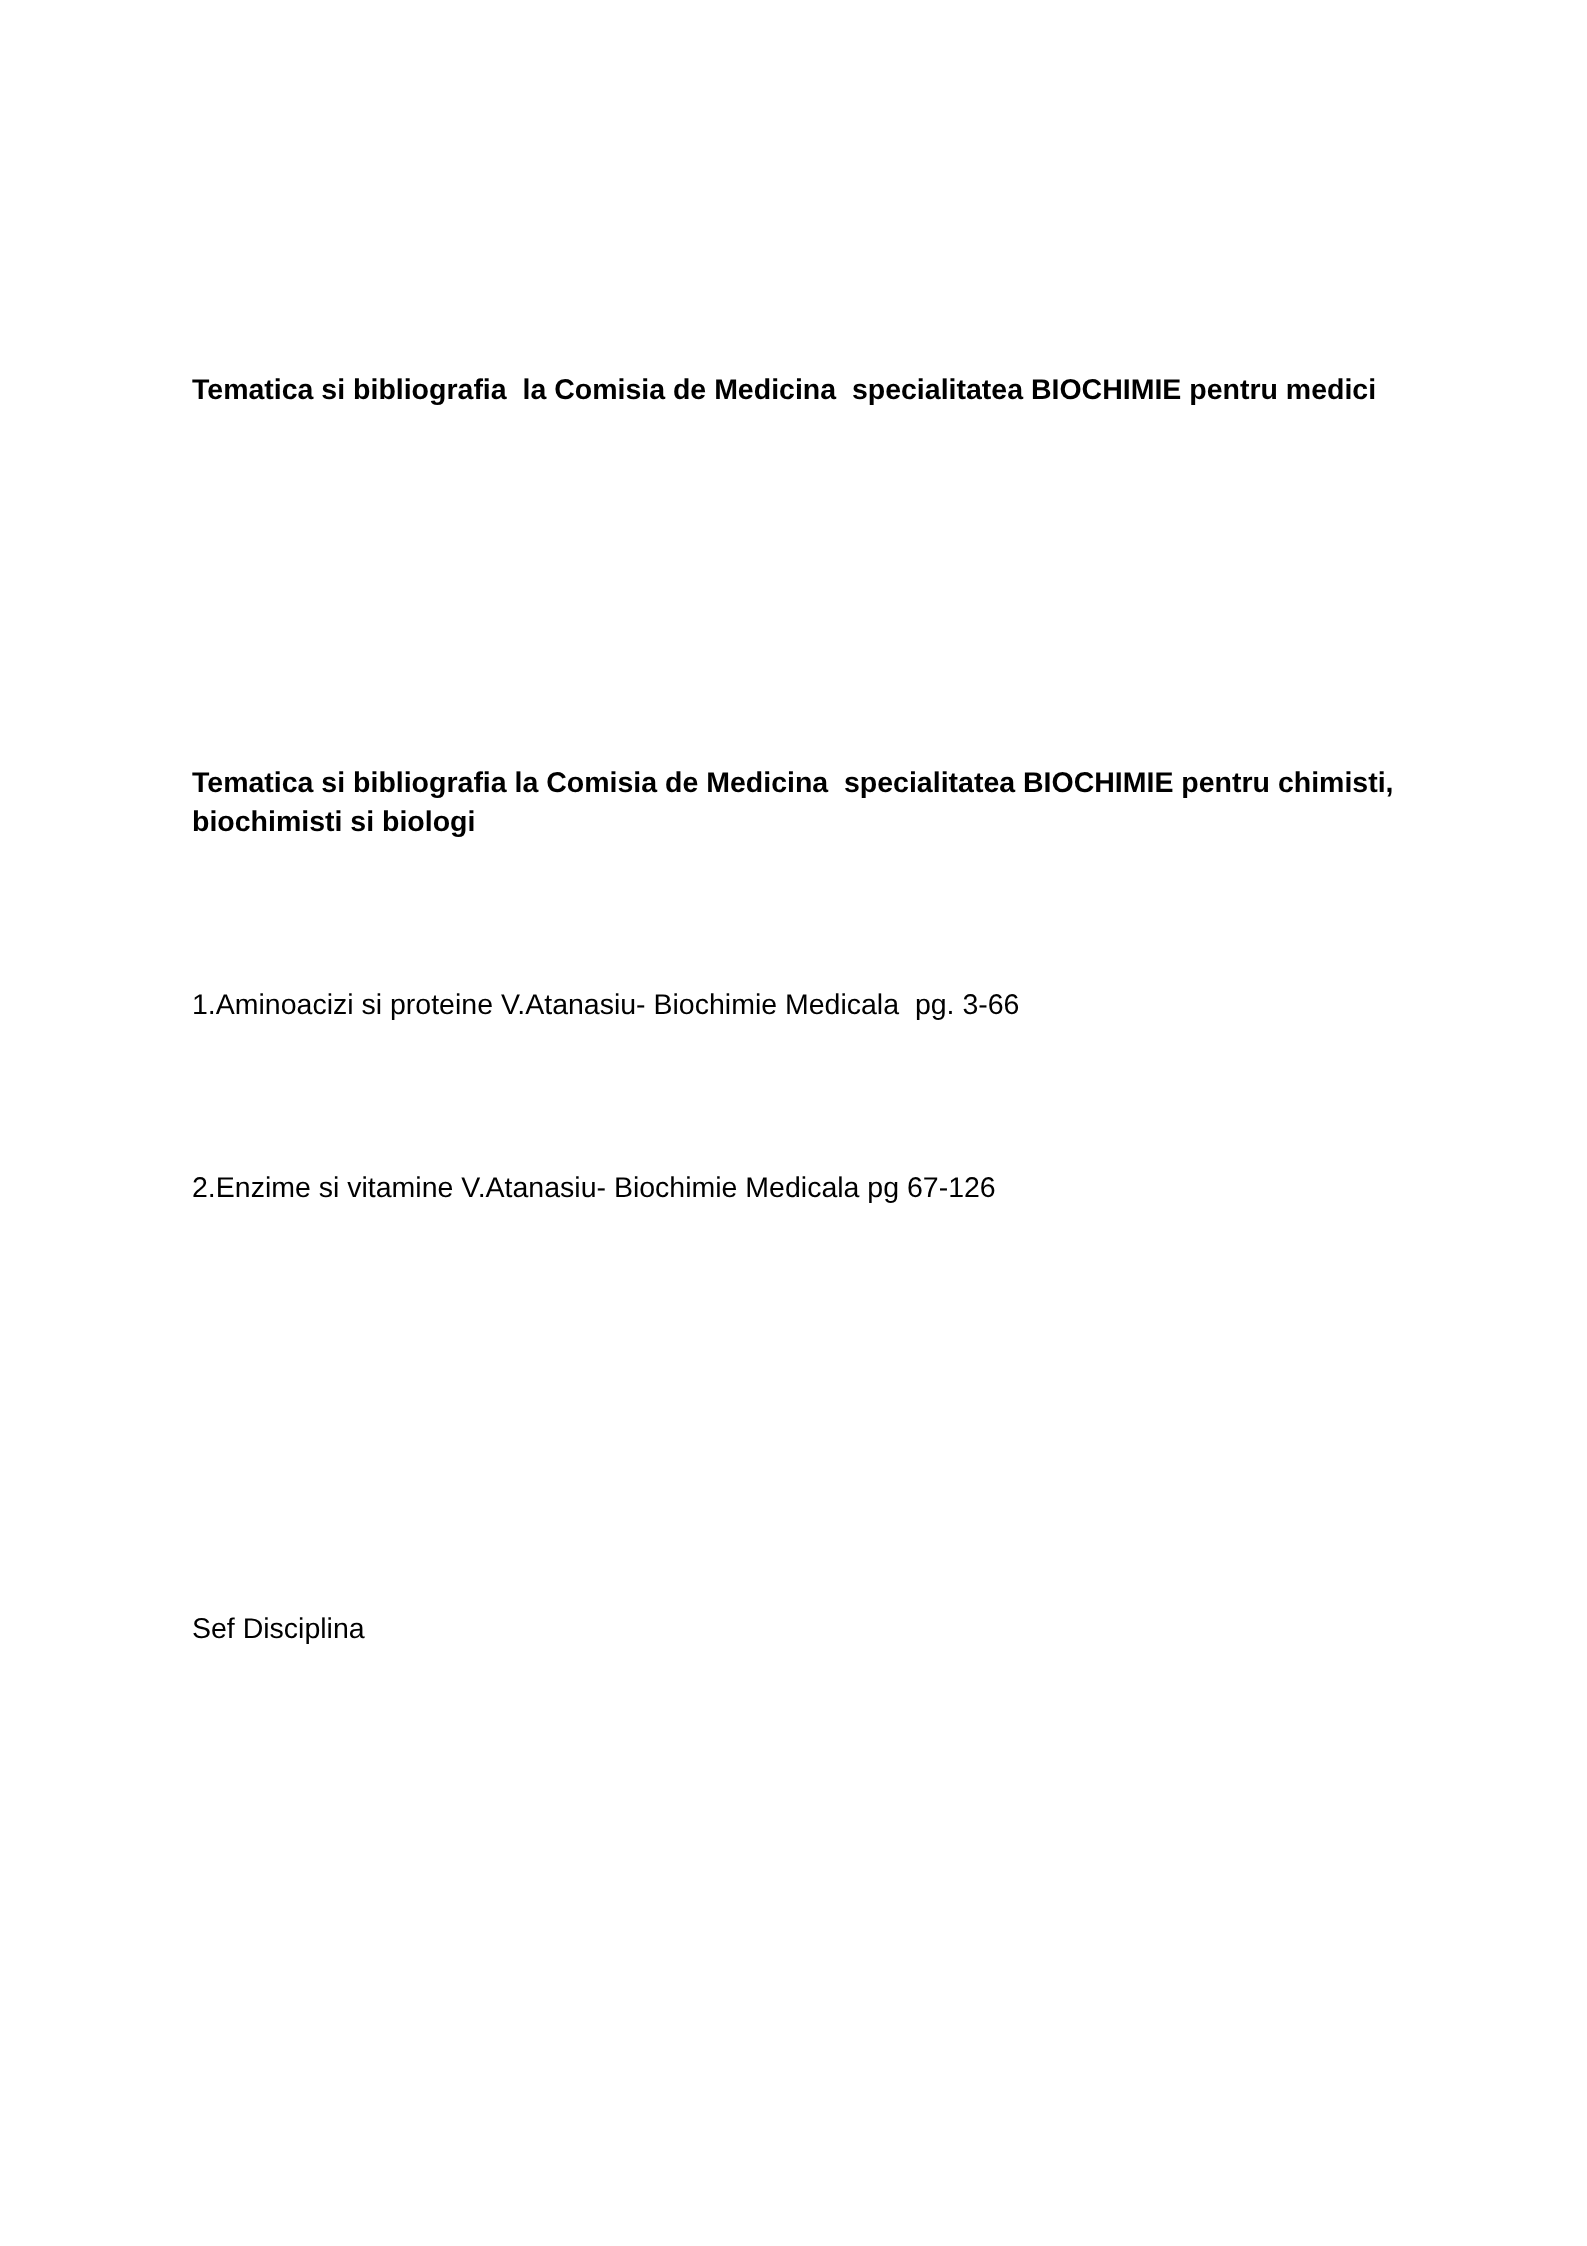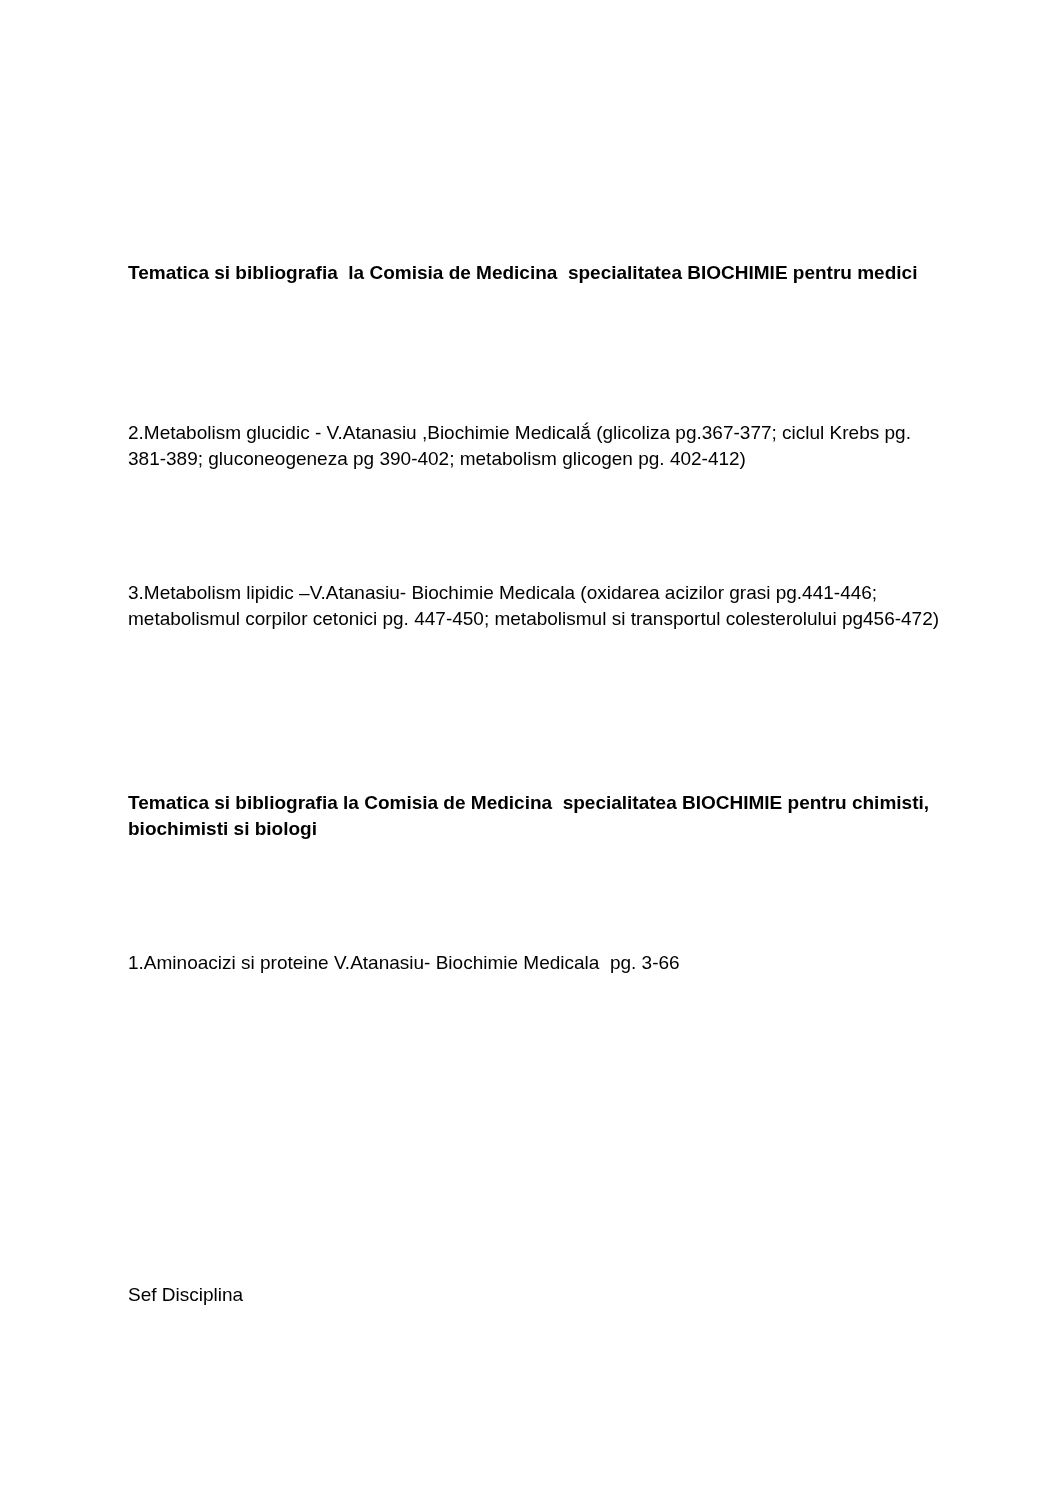--- a/index.html
+++ b/index.html
@@ -19,50 +19,49 @@
     left: 128px;
     top: 166px;
     width: 818px;
     font-family: "Liberation Sans", sans-serif;
     font-size: 19px;
     line-height: 26px;
     color: #000000;
     white-space: pre-wrap;
   }
   .para {
-    margin: 16px 0 14px 0;
+    margin: 4px 0 14px 0;
   }
   .heading {
     font-weight: 700;
   }
   .heading-second {
     margin-top: 40px; 
   }
   .signature {
     margin-top: 120px; 
   }
 </style>
 </head>
 <body>
 
 <div class="page">
   <div class="content">
 
     <p class="para heading">Tematica si bibliografia  la Comisia de Medicina  specialitatea BIOCHIMIE pentru medici</p>
 
 
-    <p class="para">2.Metabolism glucidic - V.Atanasiu ,Biochimie Medicalắ (glicoliza pg.367-377; ciclul Krebs pg. 381-389; gluconeogeneza pg 390-402; metabolism glicogen pg. 402-412)</p>
 
-    <p class="para">3.Metabolism lipidic –V.Atanasiu- Biochimie Medicala (oxidarea acizilor grasi pg.441-446; metabolismul corpilor cetonici pg. 447-450; metabolismul si transportul colesterolului pg456-472)</p>
 
 
     <p class="para heading heading-second">Tematica si bibliografia la Comisia de Medicina  specialitatea BIOCHIMIE pentru chimisti, biochimisti si biologi</p>
 
     <p class="para">1.Aminoacizi si proteine V.Atanasiu- Biochimie Medicala  pg. 3-66</p>
 
+    <p class="para">2.Enzime si vitamine V.Atanasiu- Biochimie Medicala pg 67-126</p>
 
     <div class="signature">
       <p class="para">Sef Disciplina</p>
       
     </div>
 
   </div>
 </div>
 
 </body></html>

